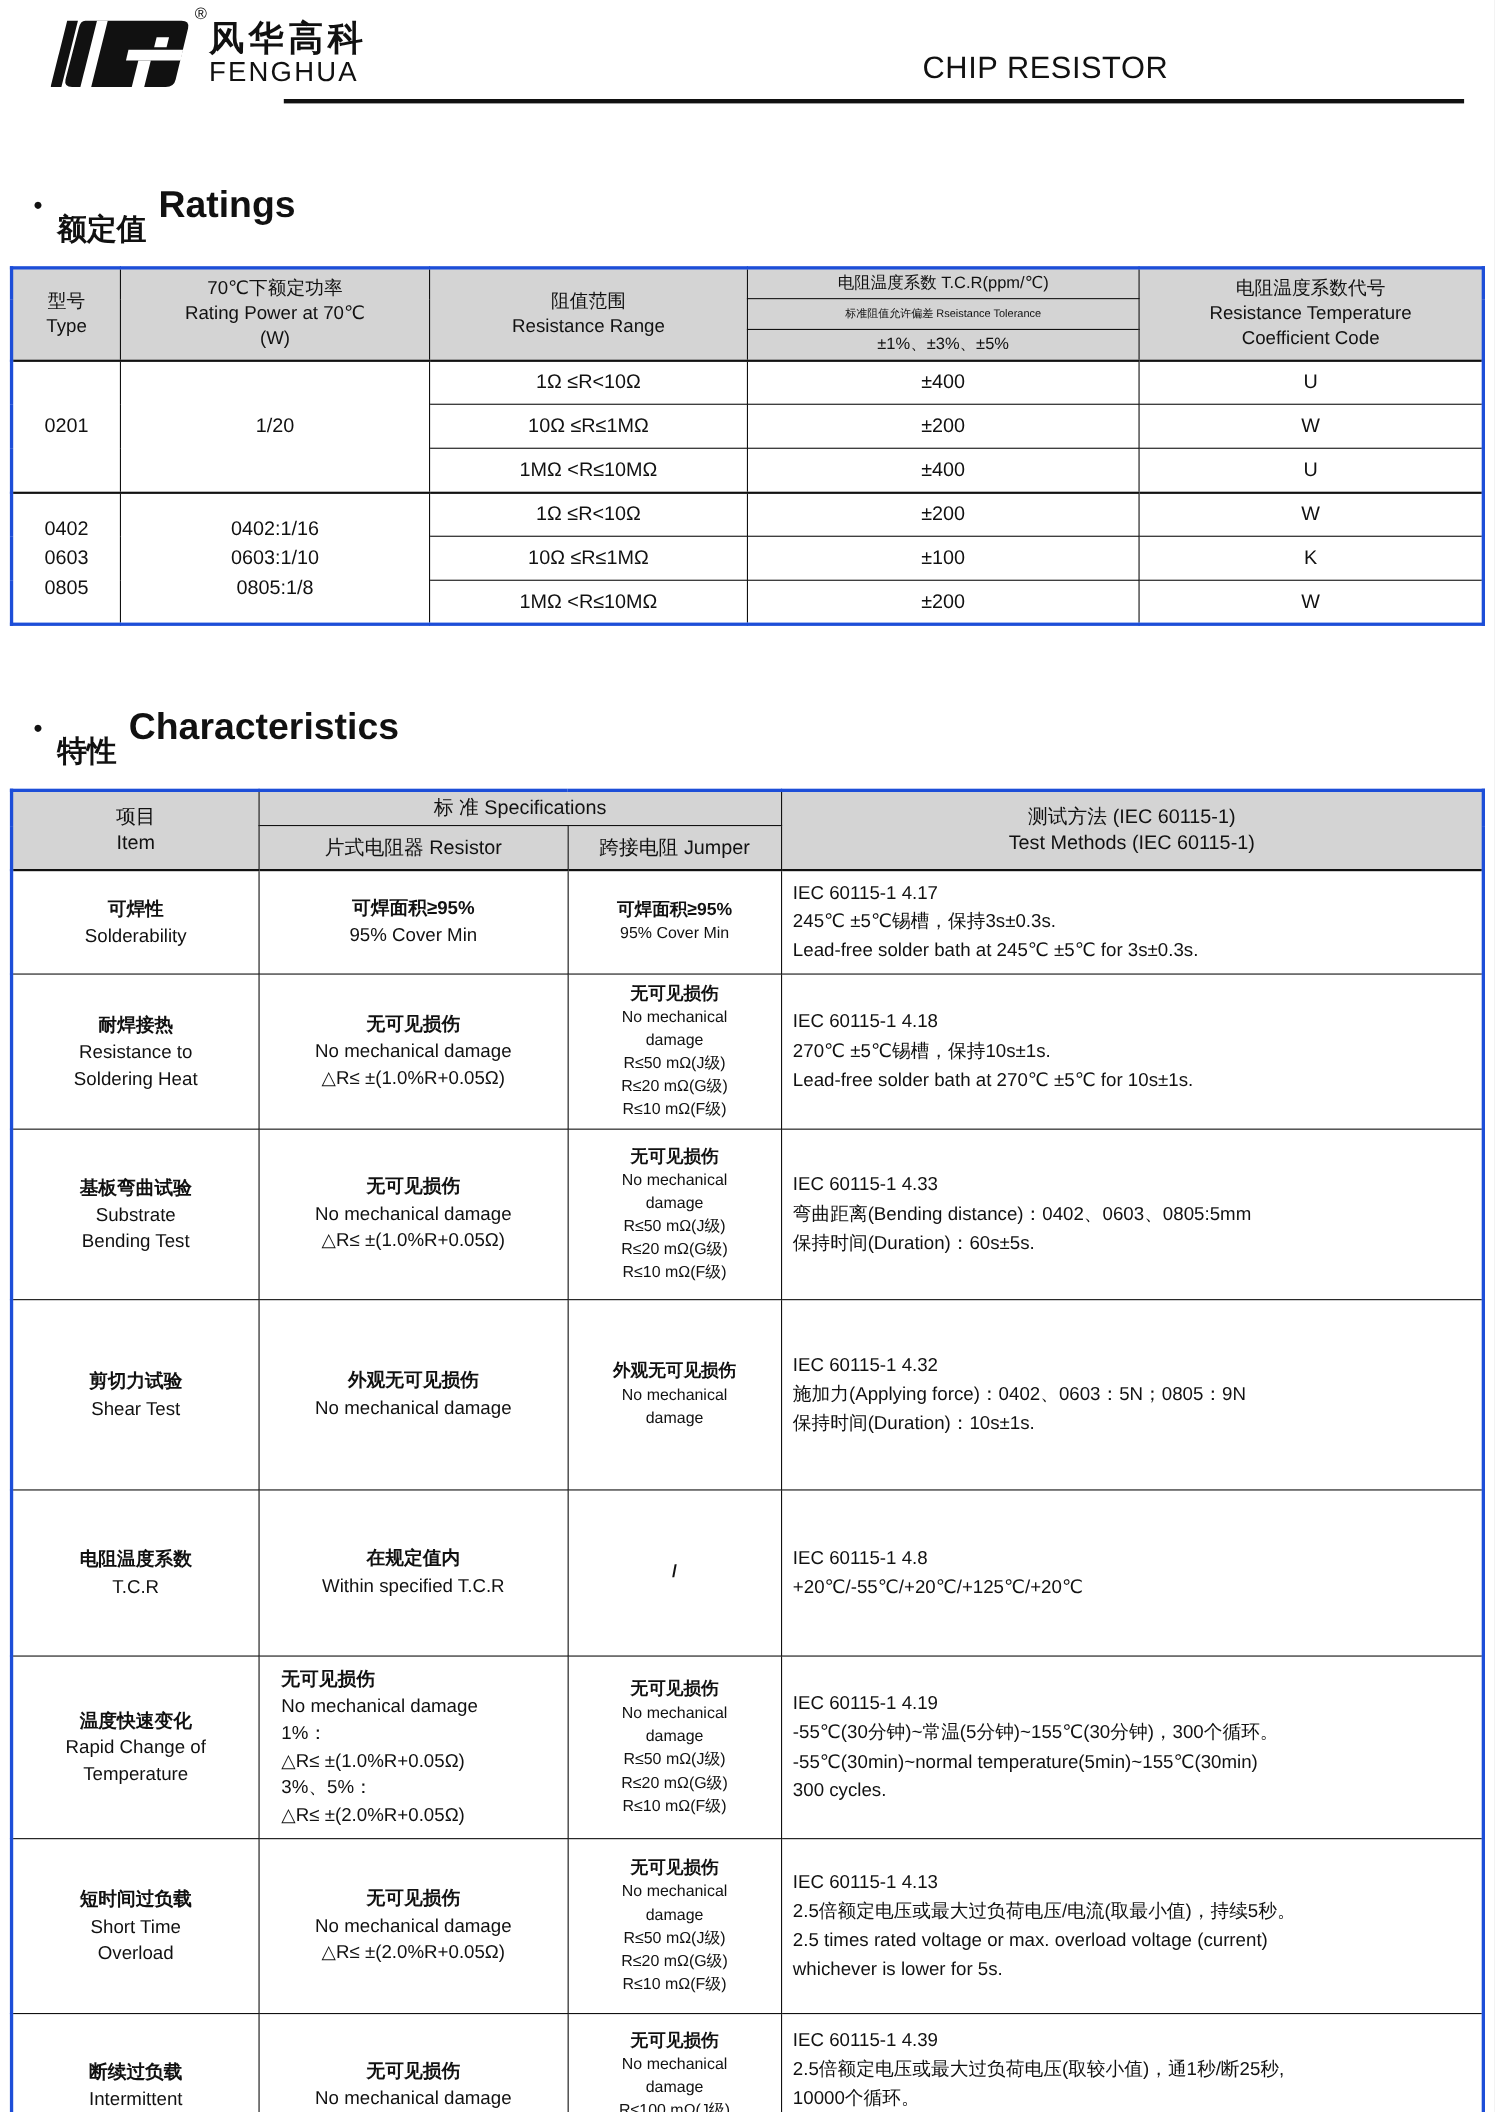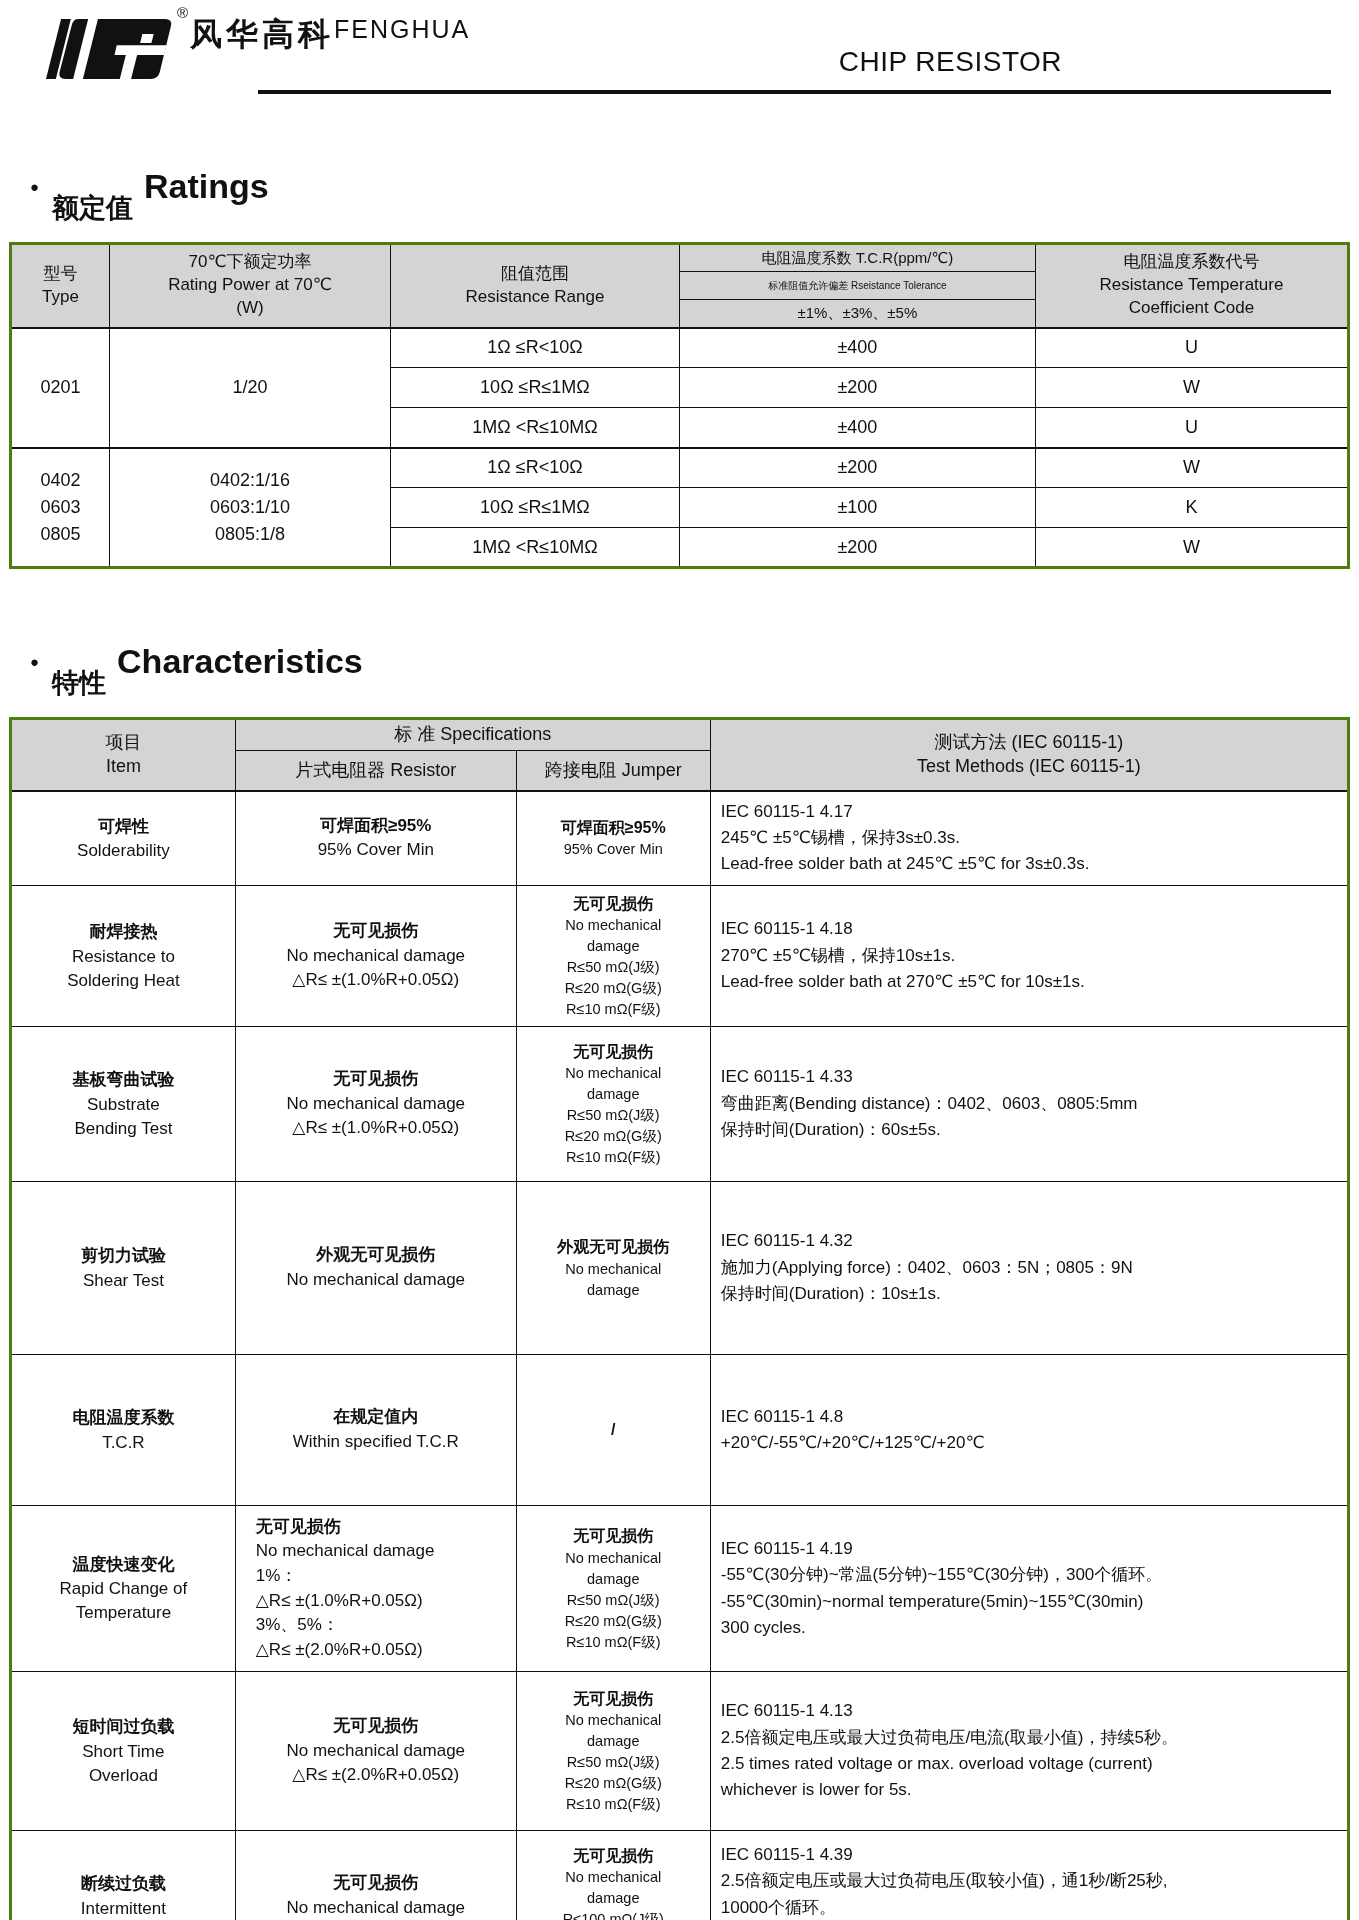--- a/index.html
+++ b/index.html
@@ -14,38 +14,38 @@
     box-sizing:border-box;
   }
   .pre{white-space:pre-line;}
 
   
   .hdr{position:relative;height:96px;}
   .logo-wrap{position:absolute;left:46px;top:8px;display:flex;align-items:flex-start;gap:16px;}
   .logo-mark{position:relative;width:128px;height:82px;}
   .logo-mark svg{display:block;}
   .reg-mark{position:absolute;right:-14px;top:-4px;font-size:15px;color:#111;}
-  .logo-text{display:flex;flex-direction:row;justify-content:center;padding-top:8px;}
+  .logo-text{display:flex;flex-direction:column;justify-content:center;padding-top:8px;}
   .brand-cn{font-size:32px;font-weight:700;letter-spacing:4px;line-height:1.15;}
   .brand-en{font-size:25px;font-weight:400;letter-spacing:2px;line-height:1.1;}
   .doc-title{position:absolute;right:297px;bottom:18px;font-size:28px;font-weight:400;letter-spacing:.5px;}
   .hdr-rule{position:absolute;left:258px;right:28px;bottom:2px;height:4px;background:#111;}
 
   
   .sec-h{display:flex;align-items:center;margin:0 0 0 30px;}
   .sec-h .bullet{font-size:15px;margin-right:13px;line-height:1;}
   .sec-h .h-cn{font-size:27px;font-weight:700;margin-top:44px;}
   .sec-h .h-en{font-size:34px;font-weight:700;margin-left:11px;}
   #ratings-heading{margin-top:50px;}
   #characteristics-heading{margin-top:52px;}
 
   
   table{border-collapse:collapse;table-layout:fixed;width:1341px;margin:16px 0 0 9px;}
   th,td{border:1.5px solid #111;text-align:center;vertical-align:middle;padding:2px 4px;box-sizing:border-box;}
-  table{border:3px solid #4d7c0f;}
+  table{border:3px solid #1d4ed8;}
   th{background:#d4d4d4;font-weight:400;}
   tbody tr.first-body td{border-top:2.5px solid #111;}
 
   
   .rt th{font-size:17px;line-height:1.35;}
   .rt .tcr-title{font-size:15px;height:28px;padding:1px;}
   .rt .tcr-sub{font-size:10px;height:28px;padding:1px;}
   .rt .tcr-tol{font-size:15px;height:28px;padding:1px;}
   .rt tbody td{font-size:18px;height:40px;line-height:1.5;}
   .rt tr.group-sep td{border-top:2.5px solid #111;}

